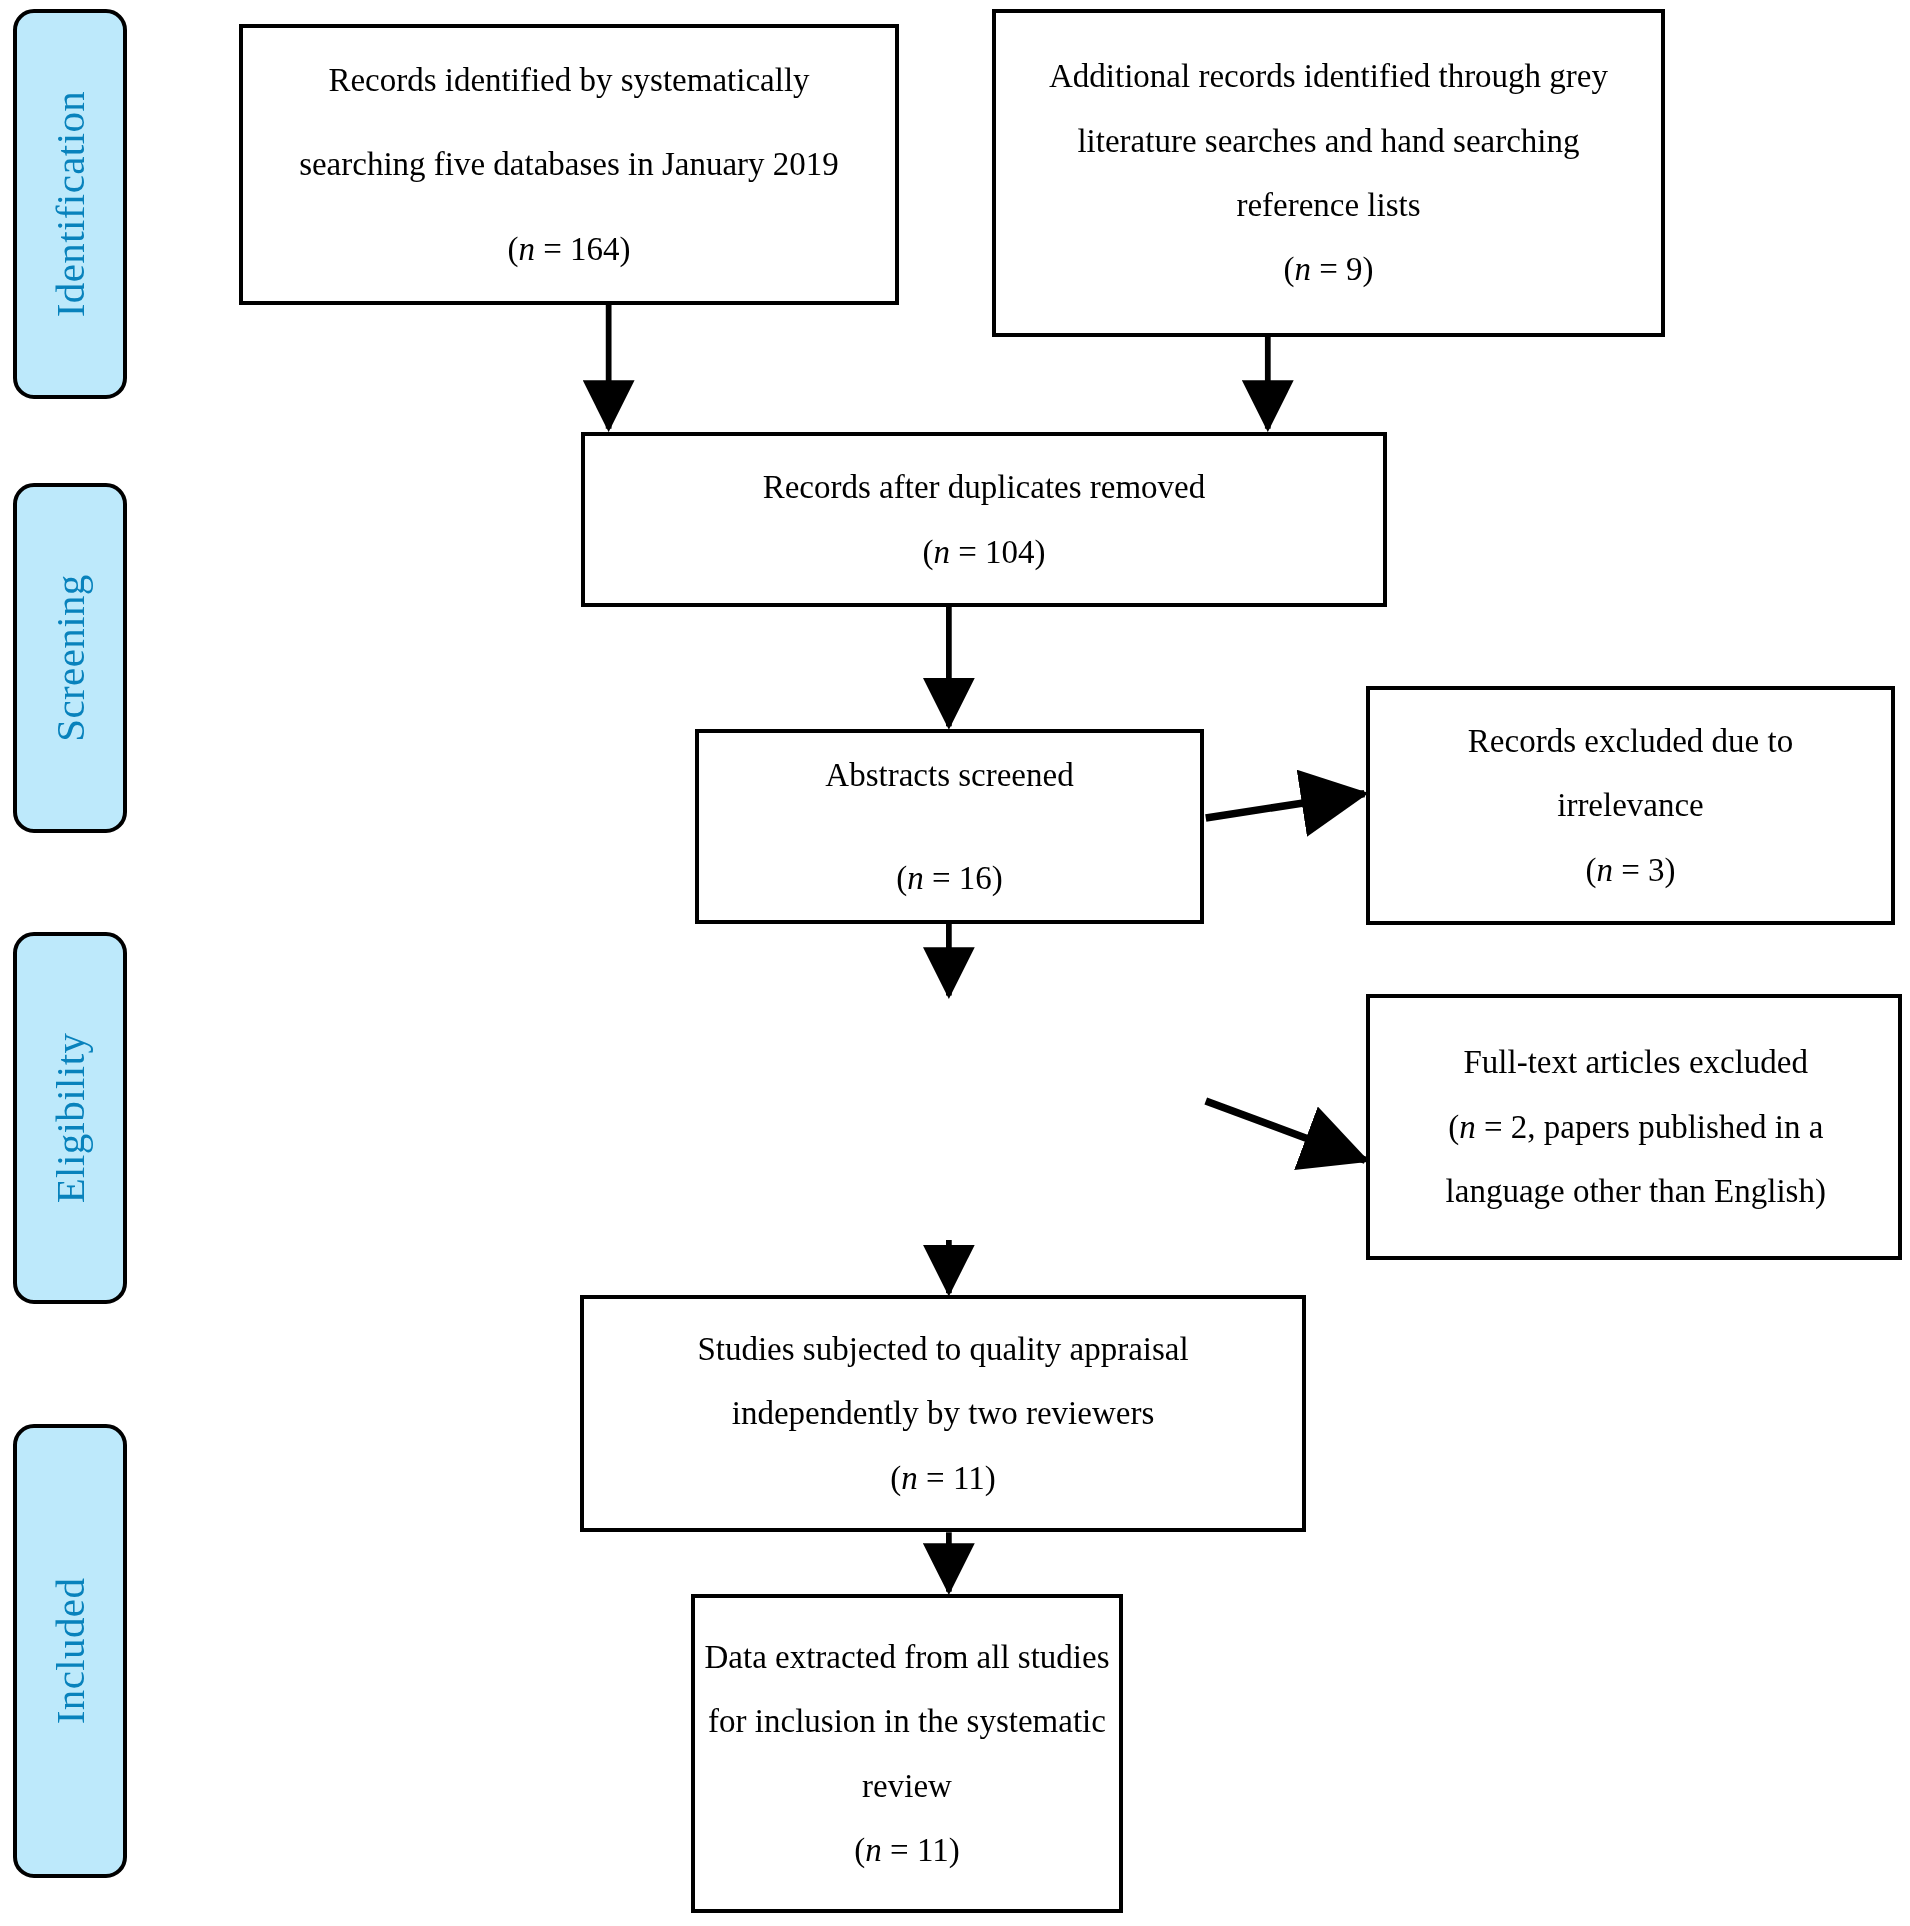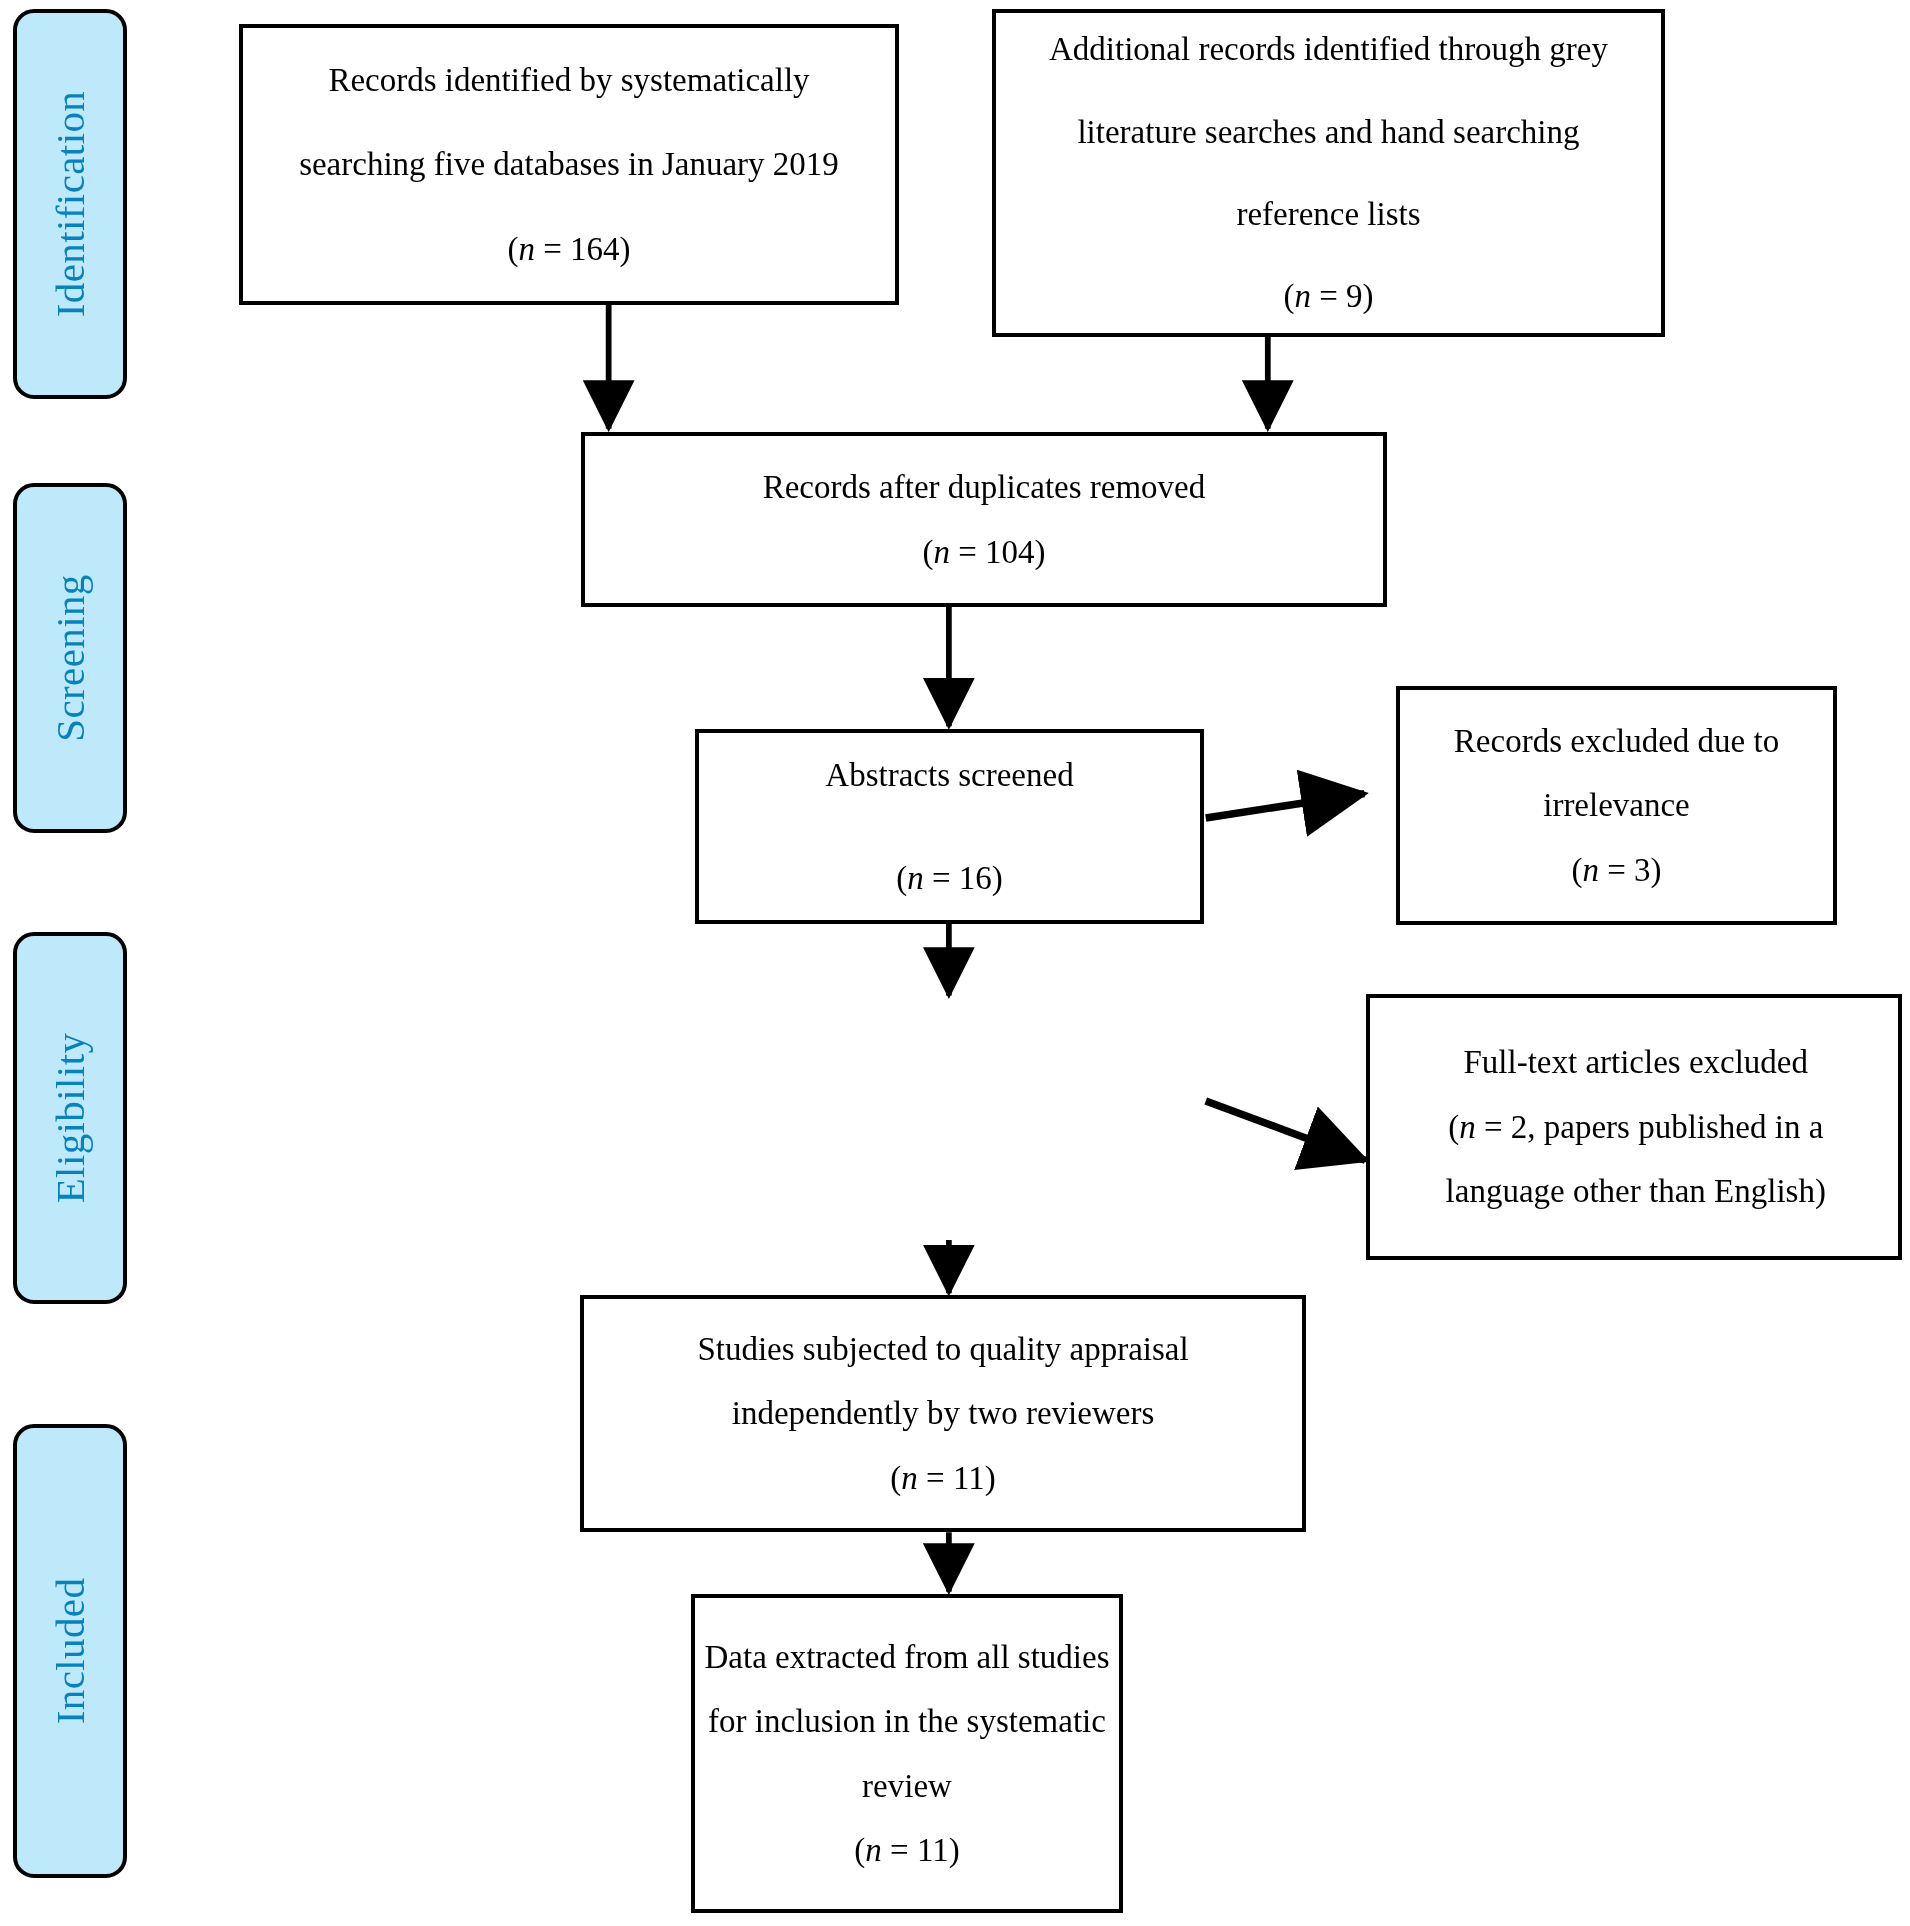--- a/index.html
+++ b/index.html
@@ -112,38 +112,38 @@
   <div class="stage-box" style="left:13.3px; top:1424px; width:114px; height:454px;">
     <span class="stage-label">Included</span>
   </div>
 
   <div class="flow-box" style="left:239px; top:24px; width:660px; height:281px;gap:20px;">
     <span class="flow-line">Records identified by systematically</span>
     <span class="flow-line">searching five databases in January 2019</span>
     <span class="flow-line"><span>(</span><span class="nitalic">n</span><span> = 164)</span></span>
   </div>
 
-  <div class="flow-box" style="left:992px; top:8.9px; width:673px; height:328px;justify-content:space-between;">
+  <div class="flow-box" style="left:992px; top:8.9px; width:673px; height:328px;">
     <span class="flow-line">Additional records identified through grey</span>
     <span class="flow-line">literature searches and hand searching</span>
     <span class="flow-line">reference lists</span>
     <span class="flow-line"><span>(</span><span class="nitalic">n</span><span> = 9)</span></span>
   </div>
 
   <div class="flow-box" style="left:536px; top:432px; width:806px; height:175px;margin-left:45px;">
     <span class="flow-line">Records after duplicates removed</span>
     <span class="flow-line"><span>(</span><span class="nitalic">n</span><span> = 104)</span></span>
   </div>
 
   <div class="flow-box" style="left:695px; top:729px; width:509px; height:195px;gap:39px;">
     <span class="flow-line">Abstracts screened</span>
     <span class="flow-line"><span>(</span><span class="nitalic">n</span><span> = 16)</span></span>
   </div>
 
-  <div class="flow-box" style="left:1396px; top:686px; width:441px; height:239px;">
+  <div class="flow-box" style="left:1366px; top:686px; width:529px; height:239px;">
     <span class="flow-line">Records excluded due to</span>
     <span class="flow-line">irrelevance</span>
     <span class="flow-line"><span>(</span><span class="nitalic">n</span><span> = 3)</span></span>
   </div>
 
 
   <div class="flow-box" style="left:1366px; top:994px; width:536px; height:266px;padding-left:15px;">
     <span class="flow-line">Full-text articles excluded</span>
     <span class="flow-line"><span>(</span><span class="nitalic">n</span><span> = 2, papers published in a</span></span>
     <span class="flow-line">language other than English)</span>

